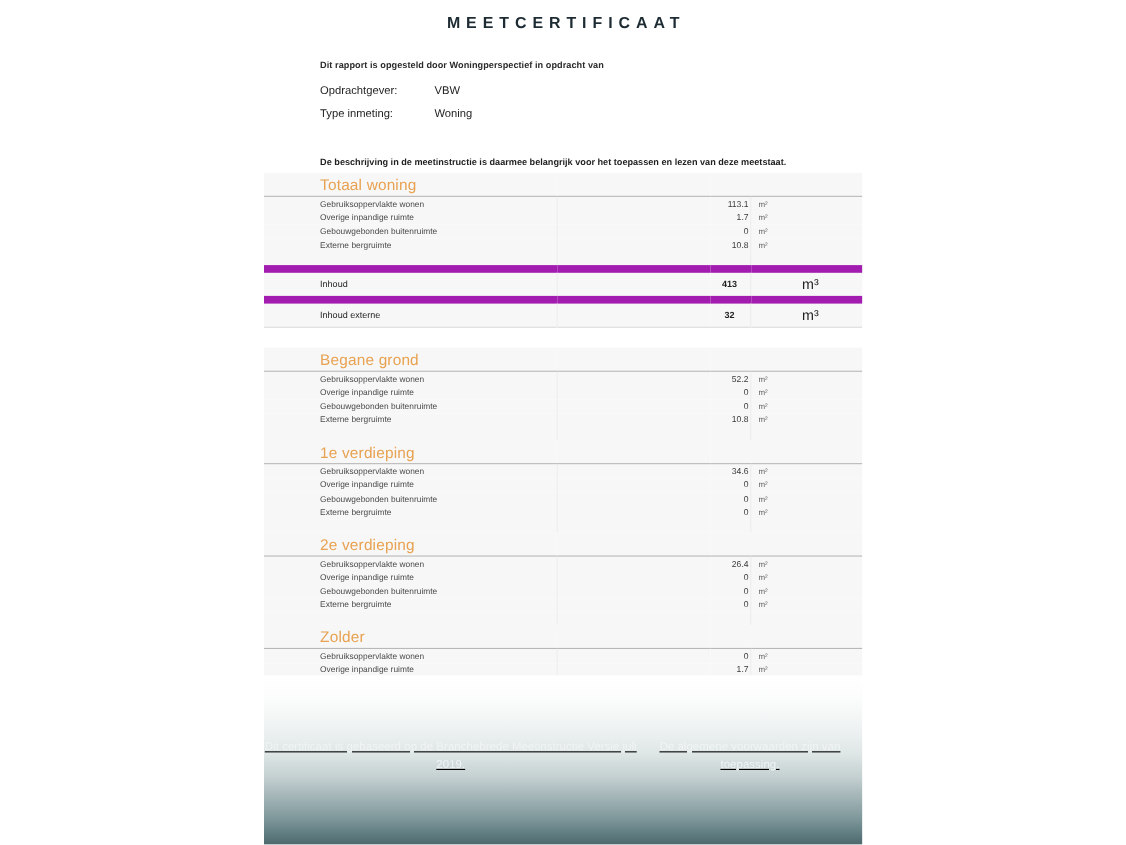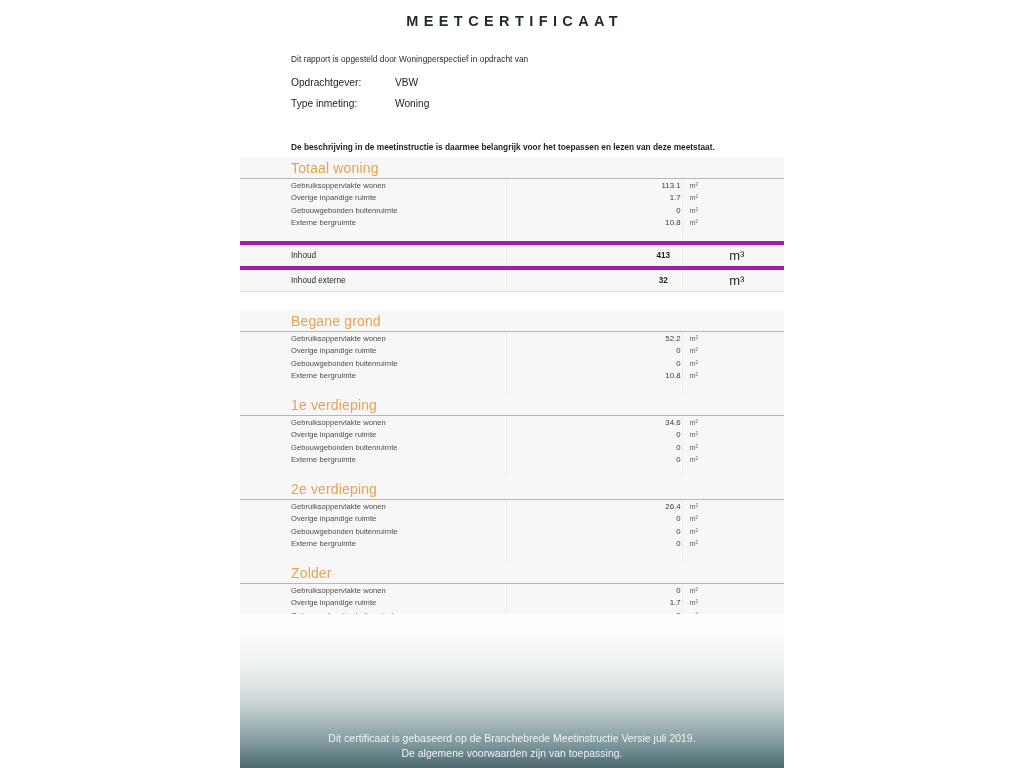--- a/index.html
+++ b/index.html
@@ -42,20 +42,21 @@
     color: #1d2b33;
     text-indent: 5.4px;
   }
 
   .intro {
     margin: 0;
     padding: 25px 0 0 51px;
     font-size: 8.3px;
     color: #2b2b2b;
     letter-spacing: 0.05px;
+    font-weight: bold;
   }
 
   .meta-list {
     padding: 13px 0 0 51px;
   }
   .meta-row {
     display: flex;
     align-items: baseline;
     font-size: 10.2px;
     color: #1f1f1f;
@@ -138,21 +139,21 @@
     color: #5e5e5e;
     font-size: 7.2px;
     border-left: 1px solid #ededed;
   }
 
   
   tr.total-row td {
     height: 21px;
     font-size: 8.2px;
     color: #1f1f1f;
-    border-top: 4px solid #a21caf;
+    border-top: 7px solid #a21caf;
   }
   tr.total-row td.lbl {
     padding-left: 51px;
     white-space: nowrap;
   }
   tr.total-row td.mid { border-left: 1px solid #ededed; }
   tr.total-row td.num {
     text-align: center;
     font-weight: bold;
     padding-right: 1px;
@@ -187,25 +188,26 @@
         #ffffff 0%,
         #fbfcfc 14%,
         #f0f3f3 30%,
         #dfe6e6 46%,
         #c4d0d1 60%,
         #a2b4b6 72%,
         #80999c 84%,
         #617e82 93%,
         #4e686d 100%);
     display: flex;
-    flex-direction: column;
+    flex-direction: row;
     align-items: center;
     justify-content: flex-end;
     padding-bottom: 7px;
     box-sizing: border-box;
+    text-decoration: underline;
   }
   .footer-line {
     font-size: 10.4px;
     color: #f0f4f4;
     text-align: center;
     line-height: 1.45;
     letter-spacing: 0.05px;
   }
 </style>
 </head>

